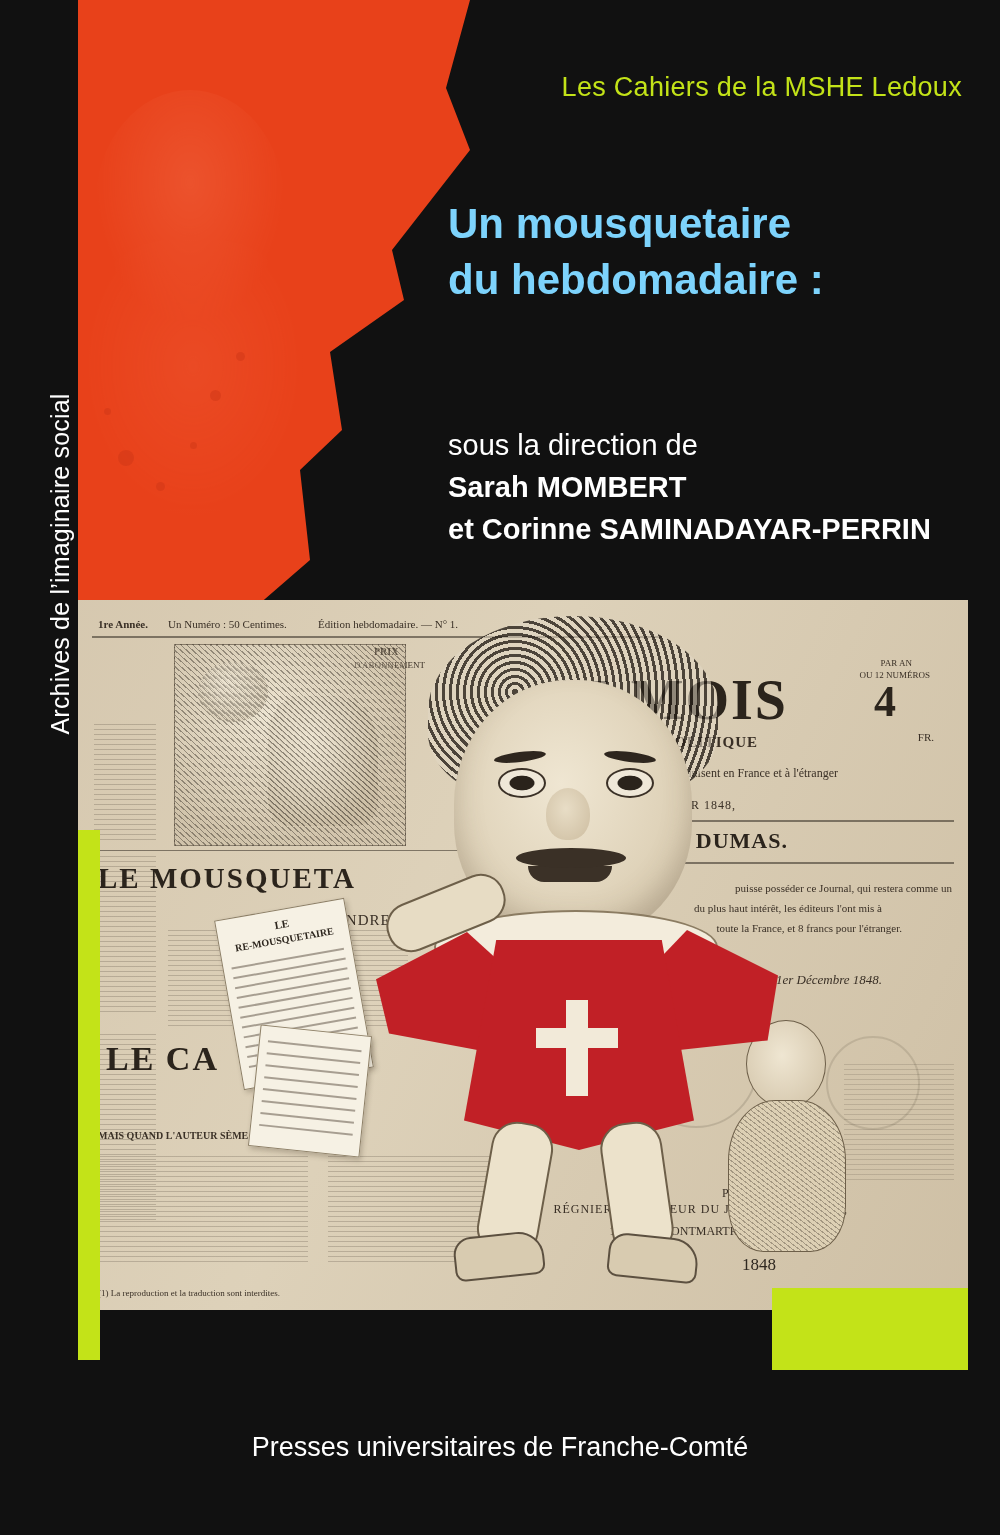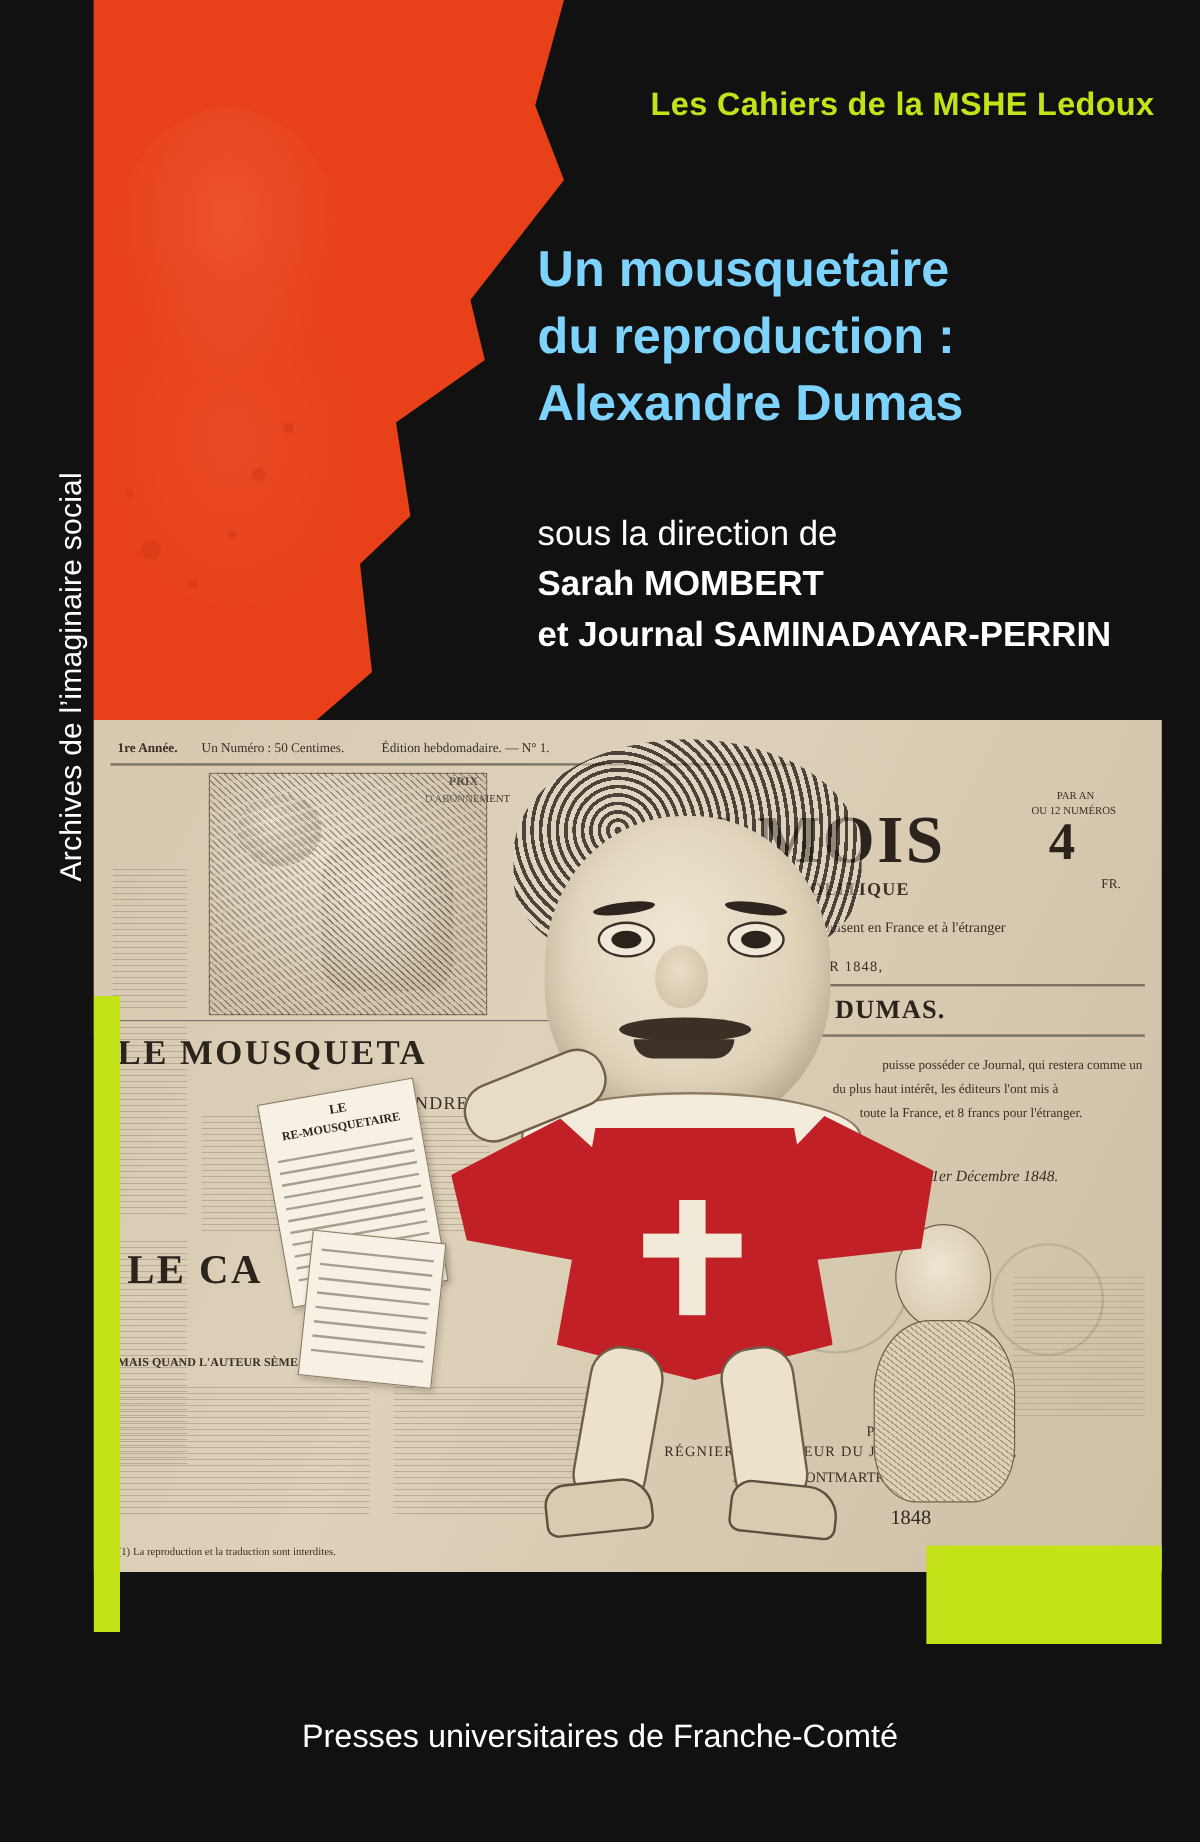--- a/index.html
+++ b/index.html
@@ -104,21 +104,21 @@
     z-index: 5;
   }
 
   
   .collection {
     position: absolute;
     right: 38px;
     top: 72px;
     color: #c3e318;
     font-size: 27px;
-    font-weight: bold;
+    font-weight: normal;
     letter-spacing: 0.3px;
     z-index: 7;
   }
 
   .title {
     position: absolute;
     left: 448px;
     top: 196px;
     width: 530px;
     color: #7dd3fc;
@@ -401,28 +401,27 @@
     <div class="series-label">Archives de l’imaginaire social</div>
   </div>
 
   <div class="accent-vert"></div>
   <div class="accent-block"></div>
 
   <div class="collection">Les Cahiers de la MSHE Ledoux</div>
 
   <div class="title">
     <span class="line">Un mousquetaire</span>
-    <span class="line">du reproduction :</span>
-    <span class="line">Alexandre Dumas</span>
+    <span class="line">du hebdomadaire :</span>
   </div>
 
   <div class="editors">
     <div class="lead">sous la direction de</div>
     <div>Sarah MOMBERT</div>
-    <div>et Journal SAMINADAYAR-PERRIN</div>
+    <div>et Corinne SAMINADAYAR-PERRIN</div>
   </div>
 
   <div class="illo">
     <div class="paper-tint"></div>
 
     <div class="small-cap" style="left:20px; top:18px; font-size:11px; font-weight:bold;">1re Année.</div>
     <div class="small-cap" style="left:90px; top:18px; font-size:11px;">Un Numéro : 50 Centimes.</div>
     <div class="small-cap" style="left:240px; top:18px; font-size:11px;">Édition hebdomadaire. — N° 1.</div>
     <div class="rule" style="left:14px; top:36px; width:570px; height:2px;"></div>
 

